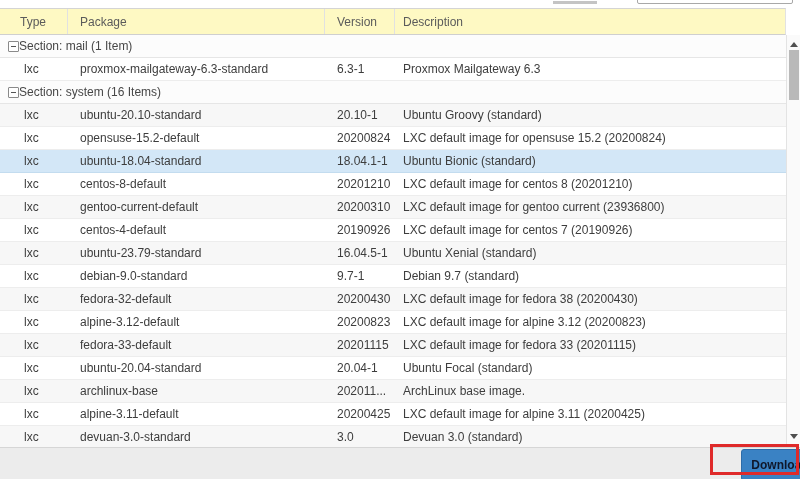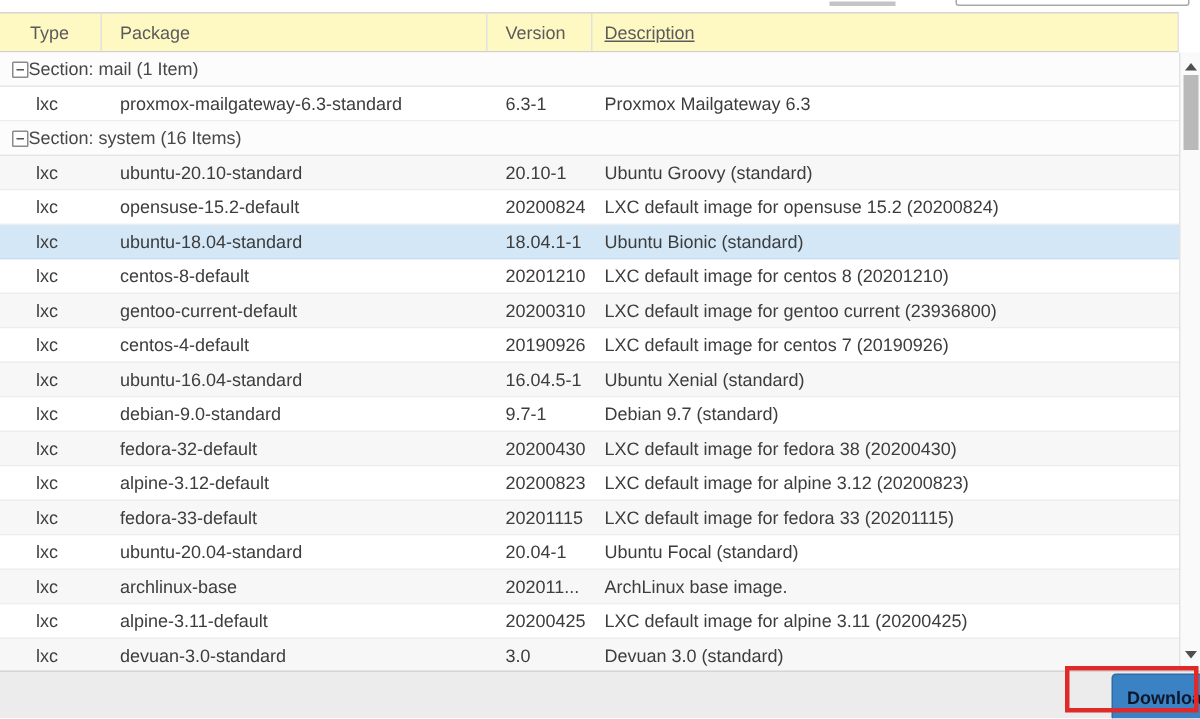--- a/index.html
+++ b/index.html
@@ -28,21 +28,21 @@
   }
   .hcell {
     display:flex; align-items:center; height:100%;
     border-right:1px solid #e1e1e1; padding-left:12px;
     cursor:pointer; overflow:hidden; white-space:nowrap;
   }
   .hcell:last-child { border-right:none; }
   .w-type { width:68px; padding-left:20px; }
   .w-package { width:257px; }
   .w-version { width:70px; }
-  .w-desc { flex:1; padding-left:8px;text-decoration:underline; }
+  .w-desc { flex:1; padding-left:8px; }
   
   .grid-body {
     position:absolute; left:0; top:35px; width:786px; height:412px;
     overflow:hidden; background:#fff;
   }
   .grow { display:flex; height:23px; align-items:center; border-bottom:1px solid #ededed; background:#fff; }
   .grow.stripe { background:var(--stripe,#f7f7f7); }
   .grow.selected { background:var(--selected,#d3e7f7); border-bottom-color:#c3dcef; }
   .cell { overflow:hidden; white-space:nowrap; text-overflow:ellipsis; padding-left:12px; }
   .cell.c-type { width:68px; padding-left:24px; }
@@ -149,21 +149,21 @@
       <div class="cell c-desc">LXC default image for gentoo current (23936800)</div>
     </div>
       <div class="grow">
       <div class="cell c-type">lxc</div>
       <div class="cell c-package">centos-4-default</div>
       <div class="cell c-version">20190926</div>
       <div class="cell c-desc">LXC default image for centos 7 (20190926)</div>
     </div>
       <div class="grow stripe">
       <div class="cell c-type">lxc</div>
-      <div class="cell c-package">ubuntu-16.04-standard</div>
+      <div class="cell c-package">ubuntu-23.79-standard</div>
       <div class="cell c-version">16.04.5-1</div>
       <div class="cell c-desc">Ubuntu Xenial (standard)</div>
     </div>
       <div class="grow">
       <div class="cell c-type">lxc</div>
       <div class="cell c-package">debian-9.0-standard</div>
       <div class="cell c-version">9.7-1</div>
       <div class="cell c-desc">Debian 9.7 (standard)</div>
     </div>
       <div class="grow stripe">

